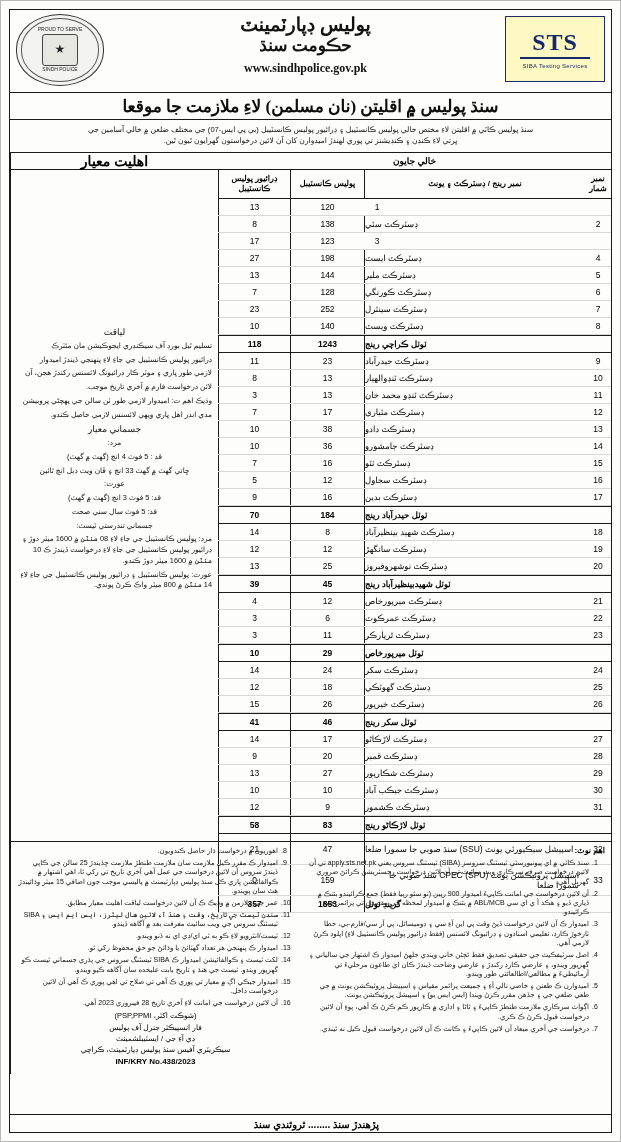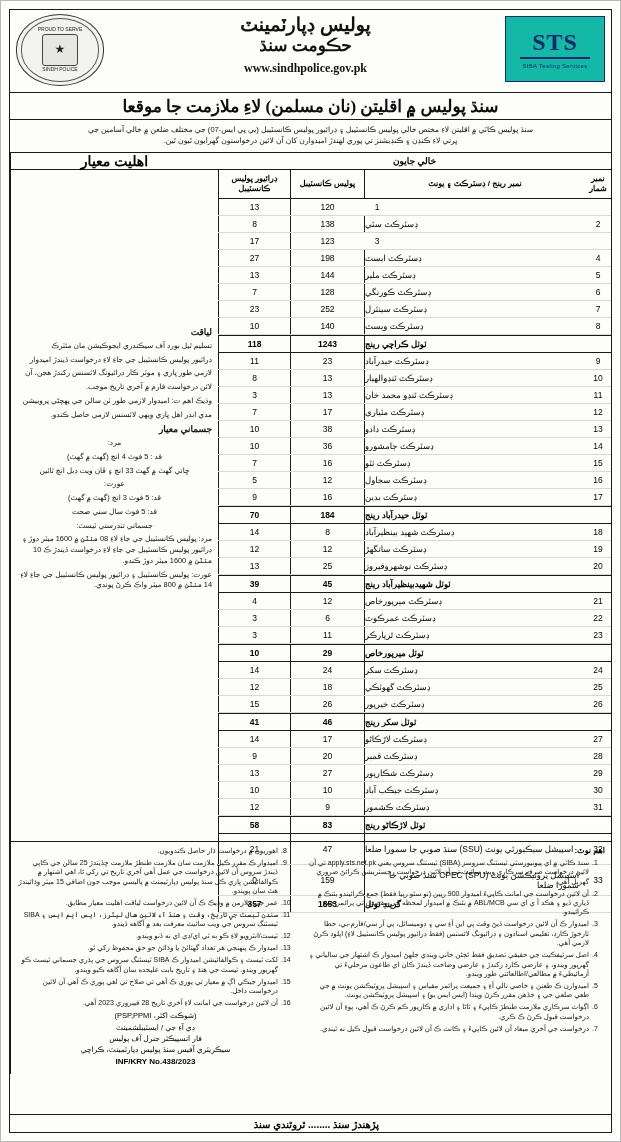--- a/index.html
+++ b/index.html
@@ -10,21 +10,21 @@
   }
   .inner{position:absolute;left:8px;top:8px;right:8px;bottom:8px;border:1px solid #1a1a1a;}
   
   .hdr{position:relative;height:82px;border-bottom:1px solid #1a1a1a;}
   .crest{position:absolute;left:6px;top:4px;width:86px;height:70px;border:1px solid #333;border-radius:50%/48%;
     display:flex;align-items:center;justify-content:center;background:#f3f3ef;}
   .crest .ring{width:76px;height:62px;border:1px solid #555;border-radius:50%/48%;display:flex;align-items:center;justify-content:center;
      flex-direction:column;font-size:5px;color:#222;text-align:center;line-height:1.15;}
   .crest .inner-badge{width:34px;height:30px;border:1px solid #444;border-radius:3px;background:#e7e7e2;margin:1px 0;
      display:flex;align-items:center;justify-content:center;font-size:12px;}
-  .sts{position:absolute;right:6px;top:6px;width:98px;height:64px;border:1px solid #1b2a6b;background:#14b8a6;
+  .sts{position:absolute;right:6px;top:6px;width:98px;height:64px;border:1px solid #1b2a6b;background:#fef9c3;
      display:flex;flex-direction:column;align-items:center;justify-content:center;}
   .sts .big{font-family:"Liberation Serif",serif;font-weight:bold;font-size:24px;color:#16296b;letter-spacing:1px;line-height:1;}
   .sts .sub{font-size:6px;color:#16296b;margin-top:4px;letter-spacing:.3px;}
   .sts .bar{width:70px;height:2px;background:#16296b;margin-top:3px;}
   .htitle{position:absolute;left:100px;right:110px;top:4px;text-align:center;}
   .htitle .l1{font-family:"Liberation Serif",serif;font-weight:bold;font-size:19px;color:#111;line-height:1.15;direction:rtl;}
   .htitle .l2{font-family:"Liberation Serif",serif;font-weight:bold;font-size:17px;color:#111;line-height:1.2;direction:rtl;}
   .htitle .url{font-family:"Liberation Serif",serif;font-weight:bold;font-size:12px;color:#111;margin-top:5px;}
   
   .banner{height:26px;border-bottom:1px solid #1a1a1a;display:flex;align-items:center;justify-content:center;}
@@ -50,21 +50,21 @@
   .row{display:flex;height:16px;border-bottom:1px solid #d8d8d4;}
   .row>div{display:flex;align-items:center;justify-content:center;font-size:8.5px;box-sizing:border-box;}
   .row .c-dr,.row .c-pc,.row .c-name,.row .c-sn{border-left:1px solid #1a1a1a;}
   .row .c-sn{border-left:none;}
   .row .c-name{justify-content:flex-end;padding-right:6px;direction:rtl;font-size:8.5px;}
   .row.total{font-weight:bold;border-bottom:1px solid #1a1a1a;border-top:1px solid #1a1a1a;}
   .row.total .c-name,.row.total .c-dr,.row.total .c-pc{font-weight:bold;}
   .row.grand{font-weight:bold;}
   
   .lc{padding:4px 6px;direction:rtl;font-size:7.4px;line-height:1.45;color:#111;}
-  .lc .h{font-weight:bold;text-align:right;font-size:9px;margin:2px 0 2px;}
+  .lc .h{font-weight:normal;text-align:center;font-size:9px;margin:2px 0 2px;}
   .lc p{margin:0 0 3px;}
   .lc .center{text-align:center;}
   
   .notes{display:flex;border-top:1px solid #1a1a1a;height:232px;}
   .nL{width:290px;border-left:1px solid #1a1a1a;padding:4px 6px;box-sizing:border-box;direction:rtl;}
   .nR{flex:1;padding:4px 6px;box-sizing:border-box;direction:rtl;}
   .nitem{display:flex;gap:3px;font-size:7px;line-height:1.35;margin-bottom:2.5px;color:#111;}
   .nitem .num{min-width:13px;text-align:left;}
   .nitem .txt{flex:1;}
   .nR .title{font-weight:bold;font-size:8px;margin-bottom:3px;}
@@ -109,21 +109,21 @@
   </div>
 
   <div class="main">
 
     <div class="colL">
       <div class="colhead">اهليت معيار</div>
       <div class="lc">
         <div style="height:150px"></div>
         <div class="h">لياقت</div>
         <p>تسليم ٿيل بورڊ آف سيڪنڊري ايجوڪيشن مان مئٽرڪ</p>
-        <p>ڊرائيور پوليس ڪانسٽيبل جي جاءِ لاءِ درخواست ڏيندڙ اميدوار</p>
+        <p>ڊرائيور پوليس ڪانسٽيبل جي جاءِ لاءِ پنهنجي ڏيندڙ اميدوار</p>
         <p>لازمي طور ڀاري ۽ موٽر ڪار ڊرائيونگ لائسنس رکندڙ هجن، آن</p>
         <p>لائن درخواست فارم ۾ آخري تاريخ موجب.</p>
         <p>وڌيڪ اهم ت: اميدوار لازمي طور ٽن سالن جي پهچڻي پروبيشن</p>
         <p>مدي اندر اهل ڀاري ويهي لائسنس لازمي حاصل ڪندو.</p>
         <div class="h">جسماني معيار</div>
         <p class="center">مرد:</p>
         <p class="center">قد : 5 فوٽ 4 انچ (گهٽ ۾ گهٽ)</p>
         <p class="center">ڇاتي گهٽ ۾ گهٽ 33 انچ ۽ ڦان ويٺ ڊبل انچ ٿائين</p>
         <p class="center">عورت:</p>
         <p class="center">قد: 5 فوٽ 3 انچ (گهٽ ۾ گهٽ)</p>
@@ -422,22 +422,22 @@
               <div class="num">15.</div>
               <div class="txt">اميدوار جيڪي اڳ ۾ معيار تي پوري ڪ آهي تي صلاح تي اهي پوري ڪ آهي آن لائين درخواست داخل.</div>
             </div>
             <div class="nitem">
               <div class="num">16.</div>
               <div class="txt">آن لائين درخواست جي امانت لاءِ آخري تاريخ 28 فيبروري 2023 آهي.</div>
             </div>
           </div>
       <div class="sig">
         <div>(شوڪت اکٽر، PSP,PPMI)</div>
+        <div>فار انسپيڪٽر جنرل آف پوليس</div>
         <div>ڊي آءِ جي / ايسٽيبلشمينٽ</div>
-        <div>فار انسپيڪٽر جنرل آف پوليس</div>
         <div>سيڪريٽري آفيس سنڌ پوليس ڊپارٽمينٽ، ڪراچي</div>
       </div>
       <div class="inf">INF/KRY No.438/2023</div>
     </div>
     <div class="nR">
       <div class="title">اهم نوٽ:</div>
       <div id="notesR">
             <div class="nitem">
               <div class="num">1.</div>
               <div class="txt">سنڌ ڪاٽي ۾ اي پيونيورسٽي ٽيسٽنگ سروسز (SIBA) ٽيسٽنگ سروس يعني apply.sts.net.pk تي آن لائين درخواست صرف سرڪاري ويب سائيٽ تي آن لائين درخواست رجسٽريشن ڪرائڻ ضروري گهربل آهي.</div>

